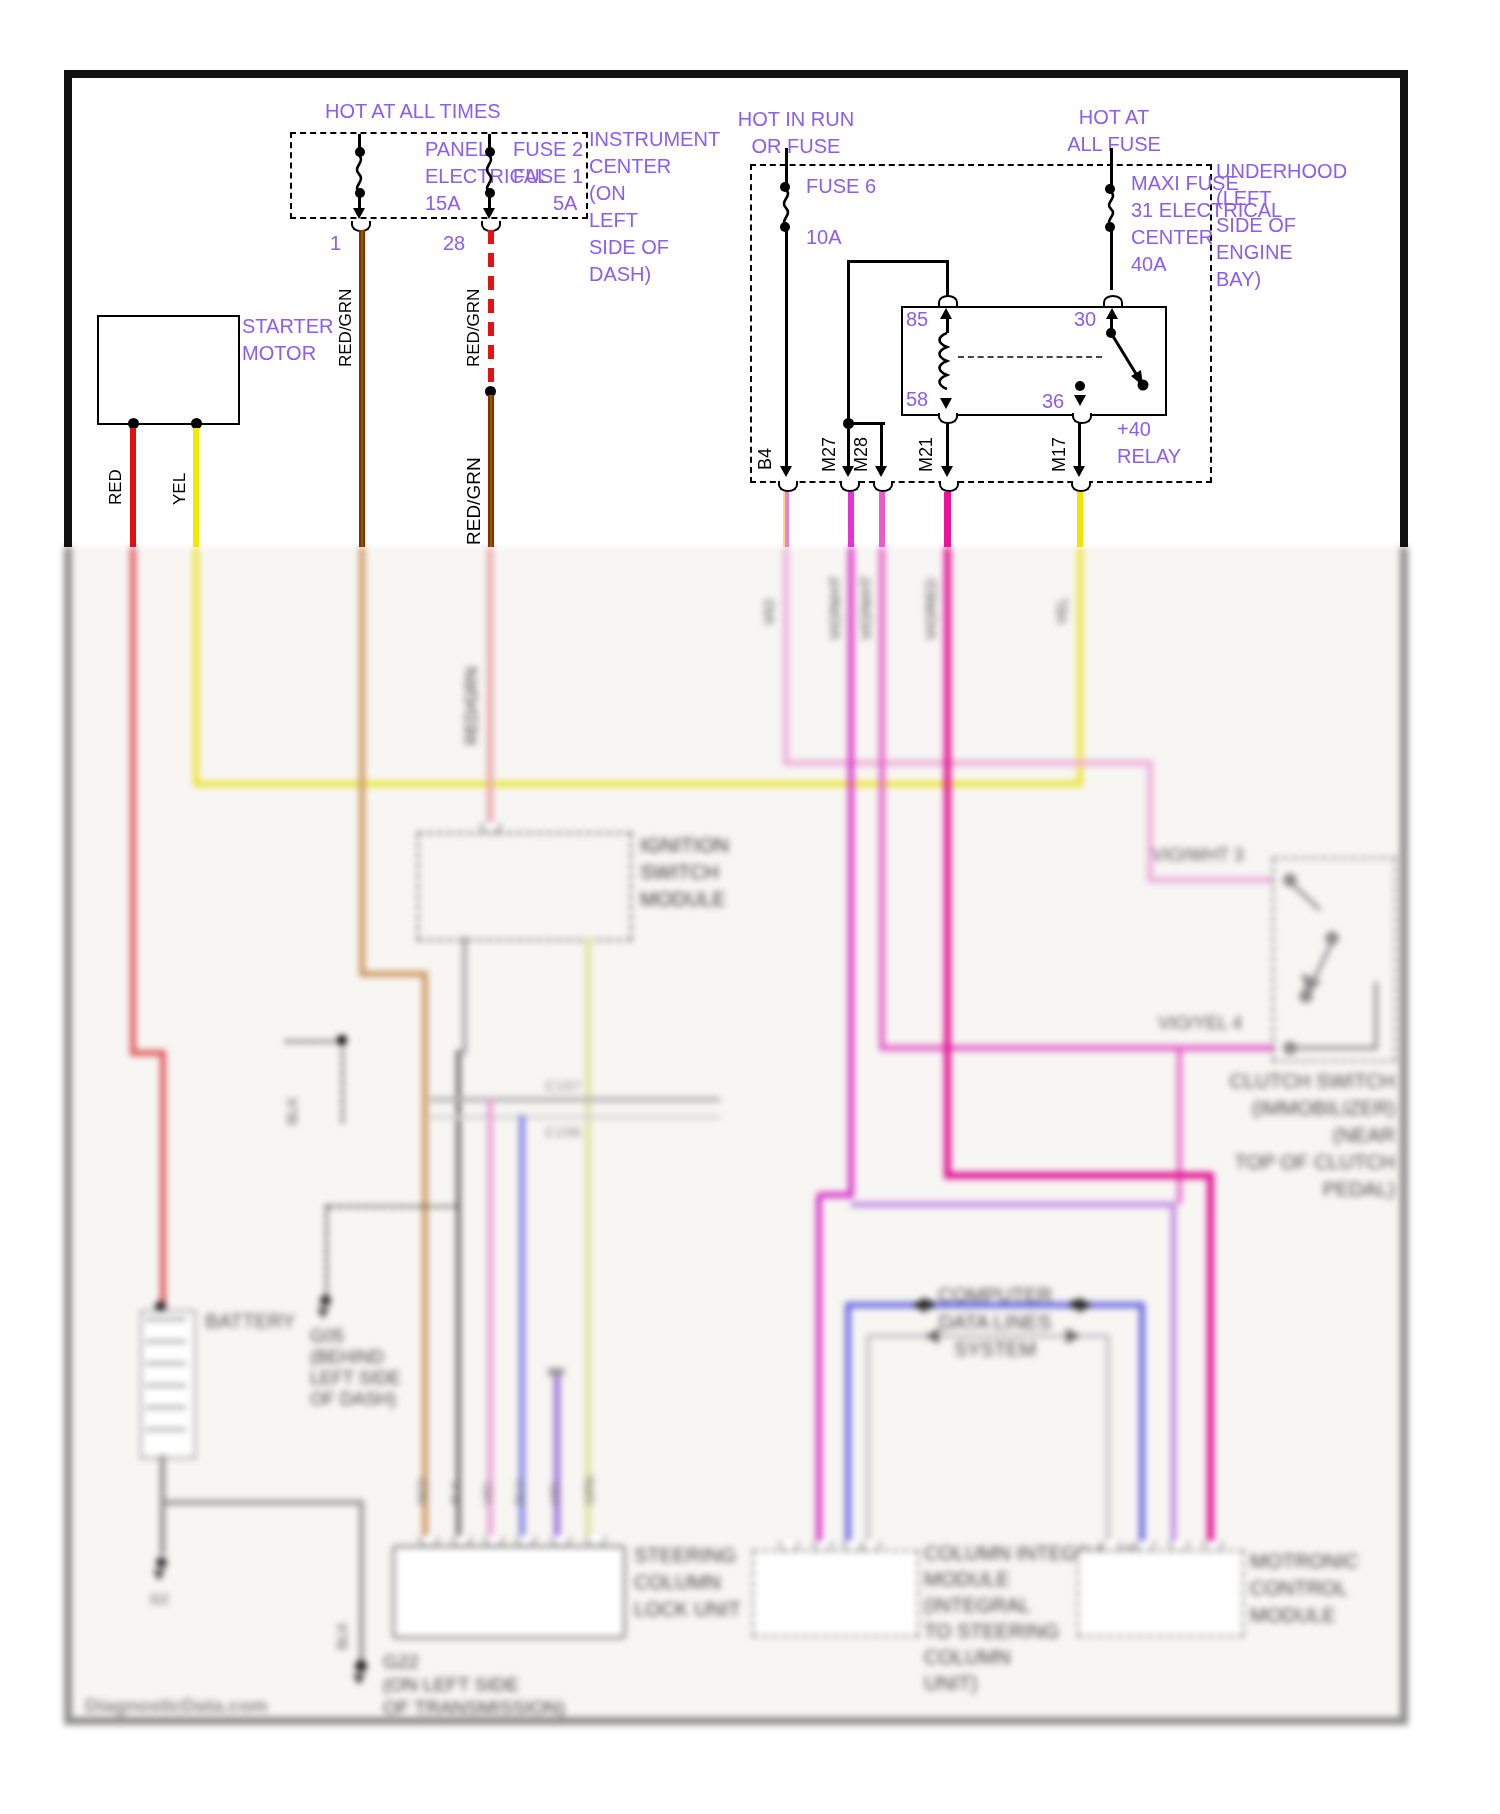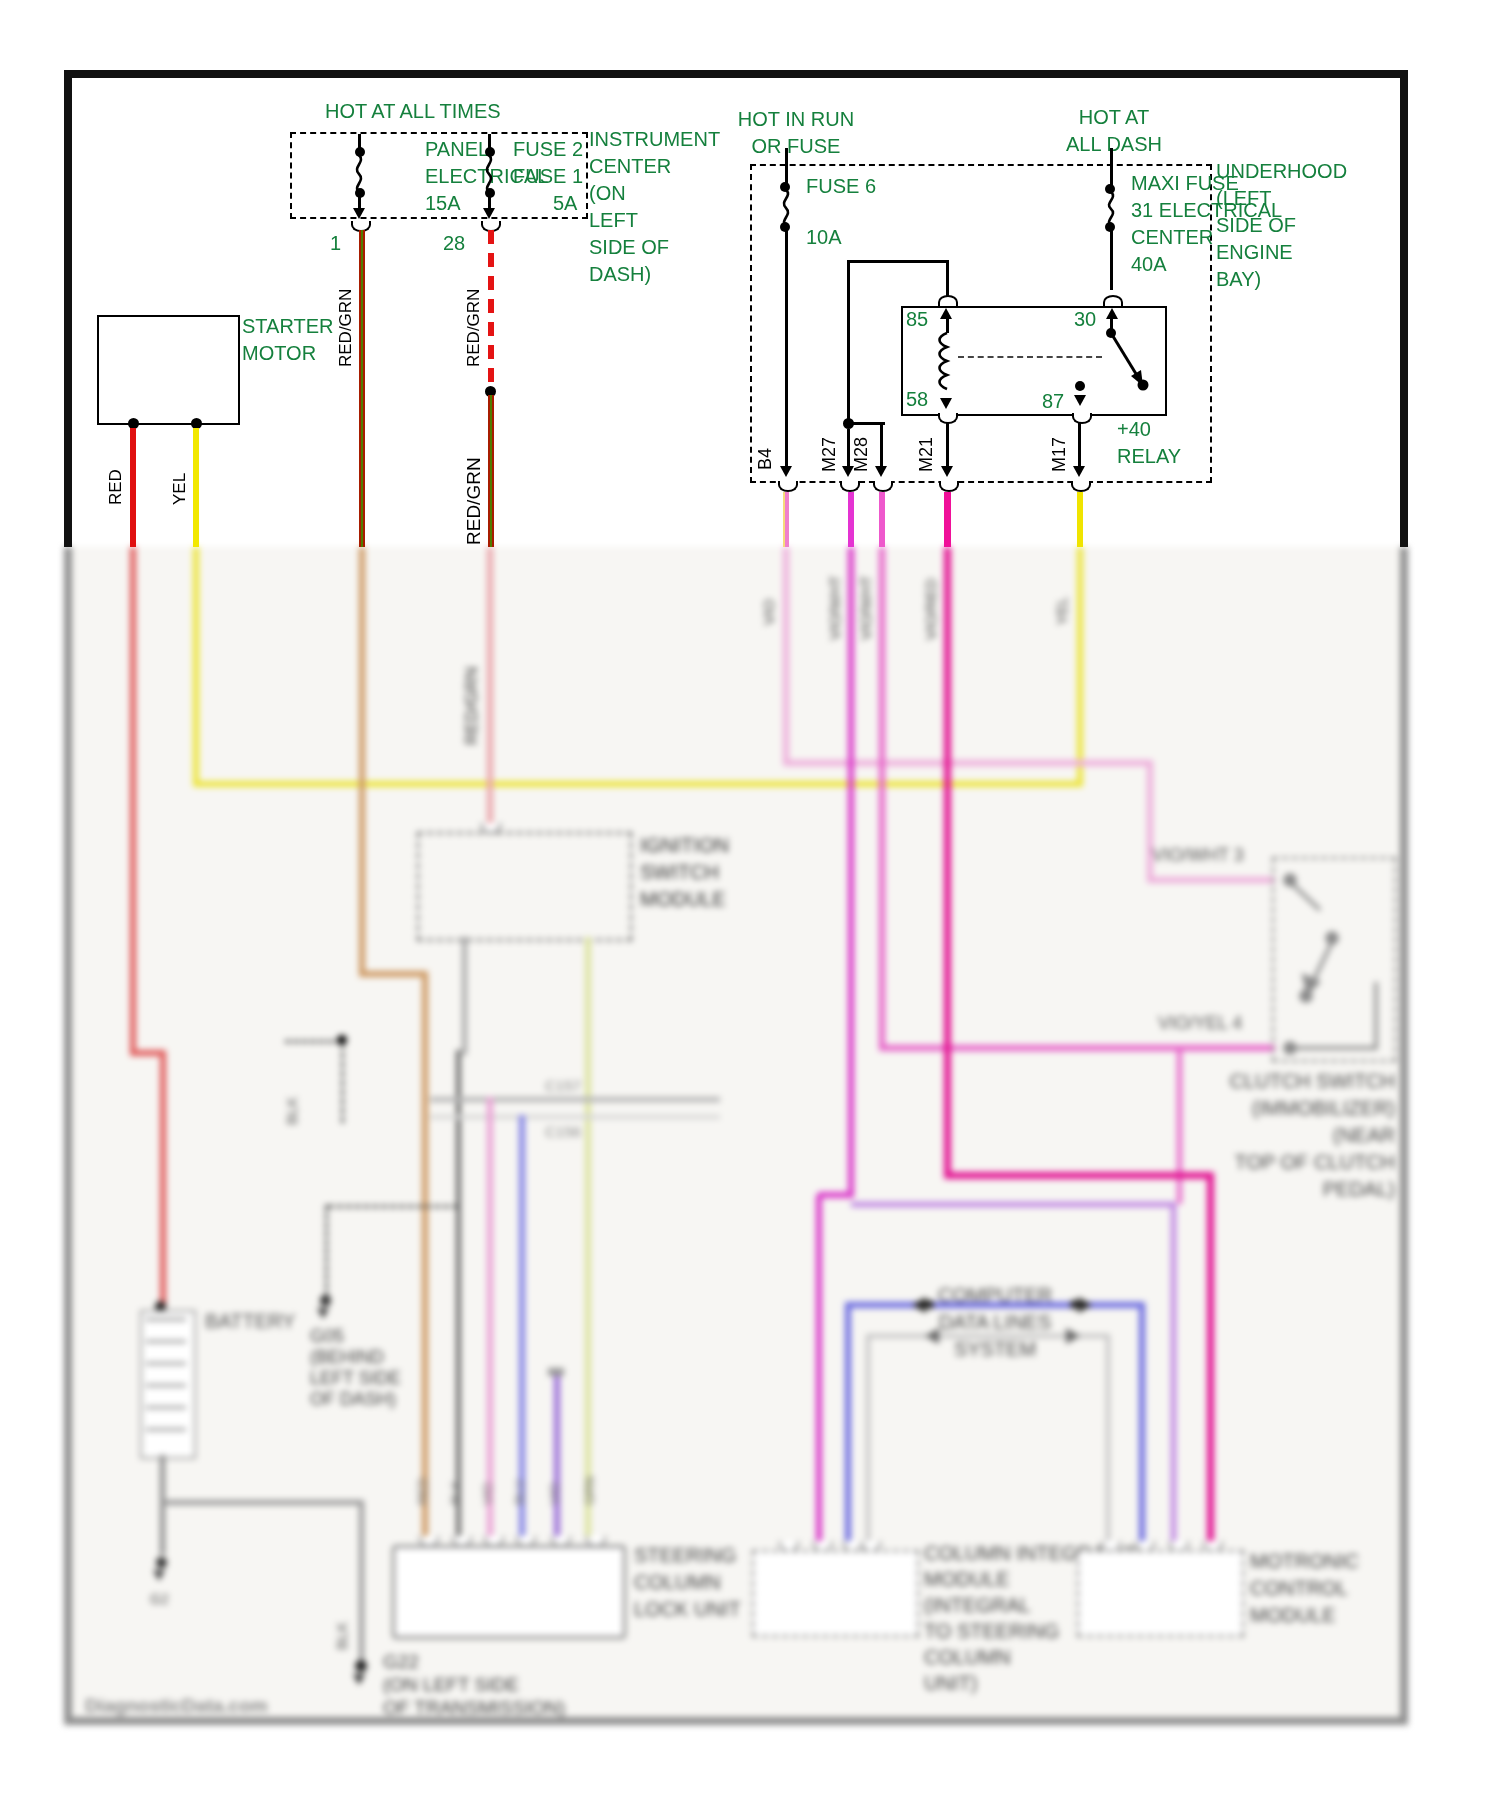--- a/index.html
+++ b/index.html
@@ -1,18 +1,18 @@
 <!DOCTYPE html>
 <html><head>
 <meta charset="utf-8">
 <style>
   html,body{margin:0;padding:0;background:#fff}
   #stage{position:relative;width:1500px;height:1814px;background:#fff;overflow:hidden;
          font-family:"Liberation Sans",sans-serif}
-  .t{position:absolute;font-size:20px;line-height:27px;white-space:pre-line;color:#15803d}
+  .t{position:absolute;font-size:20px;line-height:27px;white-space:pre-line;color:#8b5cf6}
   .vt{position:absolute;font-size:17px;line-height:21px;white-space:nowrap;color:#000;
       transform:rotate(-90deg);transform-origin:left bottom}
   .wv,.wh,.bar{position:absolute}
   .dot{position:absolute;background:#000;border-radius:50%}
   .arrd{position:absolute;width:0;height:0;border-left:6px solid transparent;border-right:6px solid transparent;border-top:11px solid #000}
   .arru{position:absolute;width:0;height:0;border-left:6px solid transparent;border-right:6px solid transparent;border-bottom:11px solid #000}
   .arrl{position:absolute;width:0;height:0;border-top:8px solid transparent;border-bottom:8px solid transparent;border-right:14px solid #222}
   .arrr{position:absolute;width:0;height:0;border-top:8px solid transparent;border-bottom:8px solid transparent;border-left:14px solid #222}
   .cup{position:absolute;width:16px;height:9px;border:2.5px solid #000;border-top:0;
        border-radius:0 0 14px 14px/0 0 10px 10px;background:#fff}
@@ -257,21 +257,21 @@
   <div class="dot" style="left:191px;top:418px;width:11px;height:11px"></div>
   <div class="wv" style="left:130px;top:428px;width:6px;height:119px;background:#e01010"></div>
   <div class="wv" style="left:193px;top:428px;width:6px;height:119px;background:#f2e800"></div>
   <div class="vt" style="left:126px;top:484px">RED</div>
   <div class="vt" style="left:190px;top:484px">YEL</div>
 
   <div class="dash" style="left:750px;top:164px;width:458px;height:315px"></div>
   <div class="t" style="left:733px;top:106px;width:126px;text-align:center">HOT IN RUN
 OR FUSE</div>
   <div class="t" style="left:1058px;top:104px;width:112px;text-align:center">HOT AT
-ALL DASH</div>
+ALL FUSE</div>
   <div class="t" style="left:1216px;top:158px">UNDERHOOD
 (LEFT
 SIDE OF
 ENGINE
 BAY)</div>
   <div class="t" style="left:1131px;top:170px">MAXI FUSE
 31 ELECTRICAL
 CENTER
 40A</div>
 
@@ -293,21 +293,21 @@
       <path d="M7,2 C14,8 0,13 7,19 C14,25 0,30 7,36" stroke="#000" stroke-width="2.6" fill="none"></path>
     </svg>
   <div class="dot" style="left:1105px;top:222px;width:10px;height:10px"></div>
   <div class="wv" style="left:1110px;top:230px;width:3px;height:60px;background:#000"></div>
   <div class="cap" style="left:1103px;top:295px"></div>
 
   <div class="box" style="left:901px;top:306px;width:262px;height:106px;background:transparent"></div>
   <div class="t" style="left:906px;top:306px">85</div>
   <div class="t" style="left:906px;top:386px">58</div>
   <div class="t" style="left:1074px;top:306px">30</div>
-  <div class="t" style="left:1042px;top:388px">87</div>
+  <div class="t" style="left:1042px;top:388px">36</div>
   <div class="t" style="left:1117px;top:416px">+40
 RELAY</div>
 
   <div class="arru" style="left:940px;top:308px"></div>
   <div class="wv" style="left:946px;top:317px;width:3px;height:16px;background:#000"></div>
   <svg style="left:938px;top:333px" width="18" height="56">
       <path d="M9,0 C-1,4 -1,10 9,14 C-1,18 -1,24 9,28 C-1,32 -1,38 9,42 C-1,46 -1,52 9,56" stroke="#000" stroke-width="2.6" fill="none"></path>
     </svg>
   <div class="arrd" style="left:940px;top:398px"></div>
   <div class="hdash" style="left:958px;top:356px;width:144px;border-top:2px dashed #444"></div>

